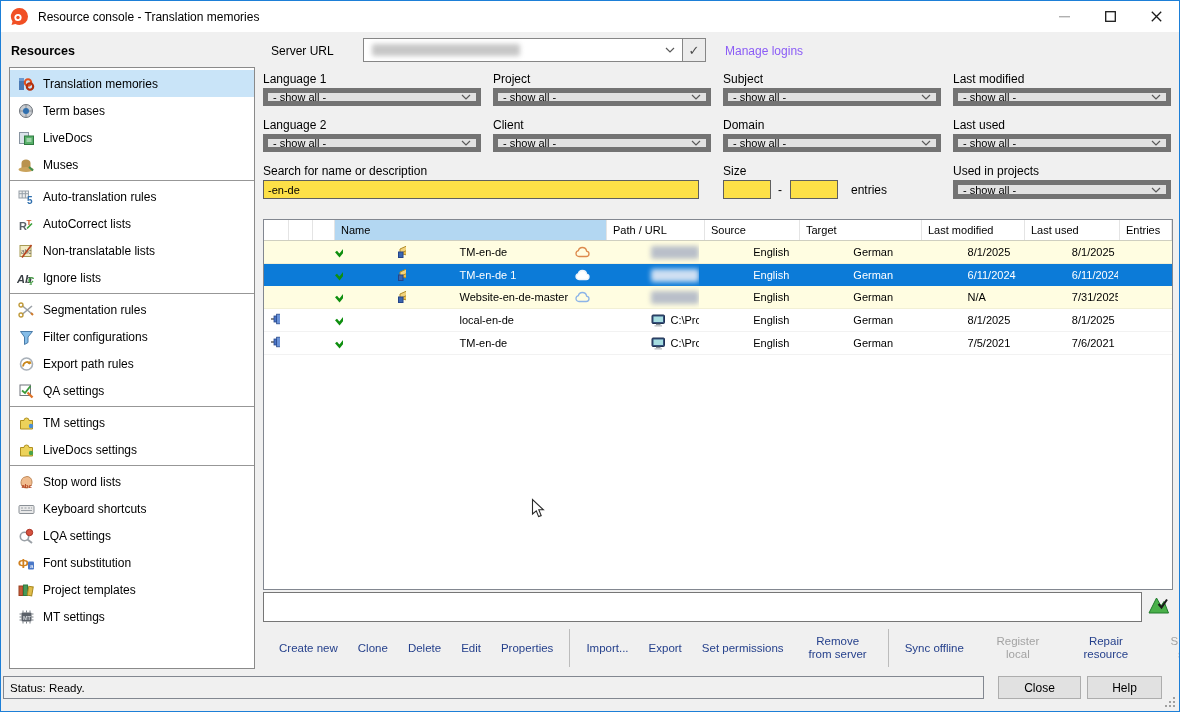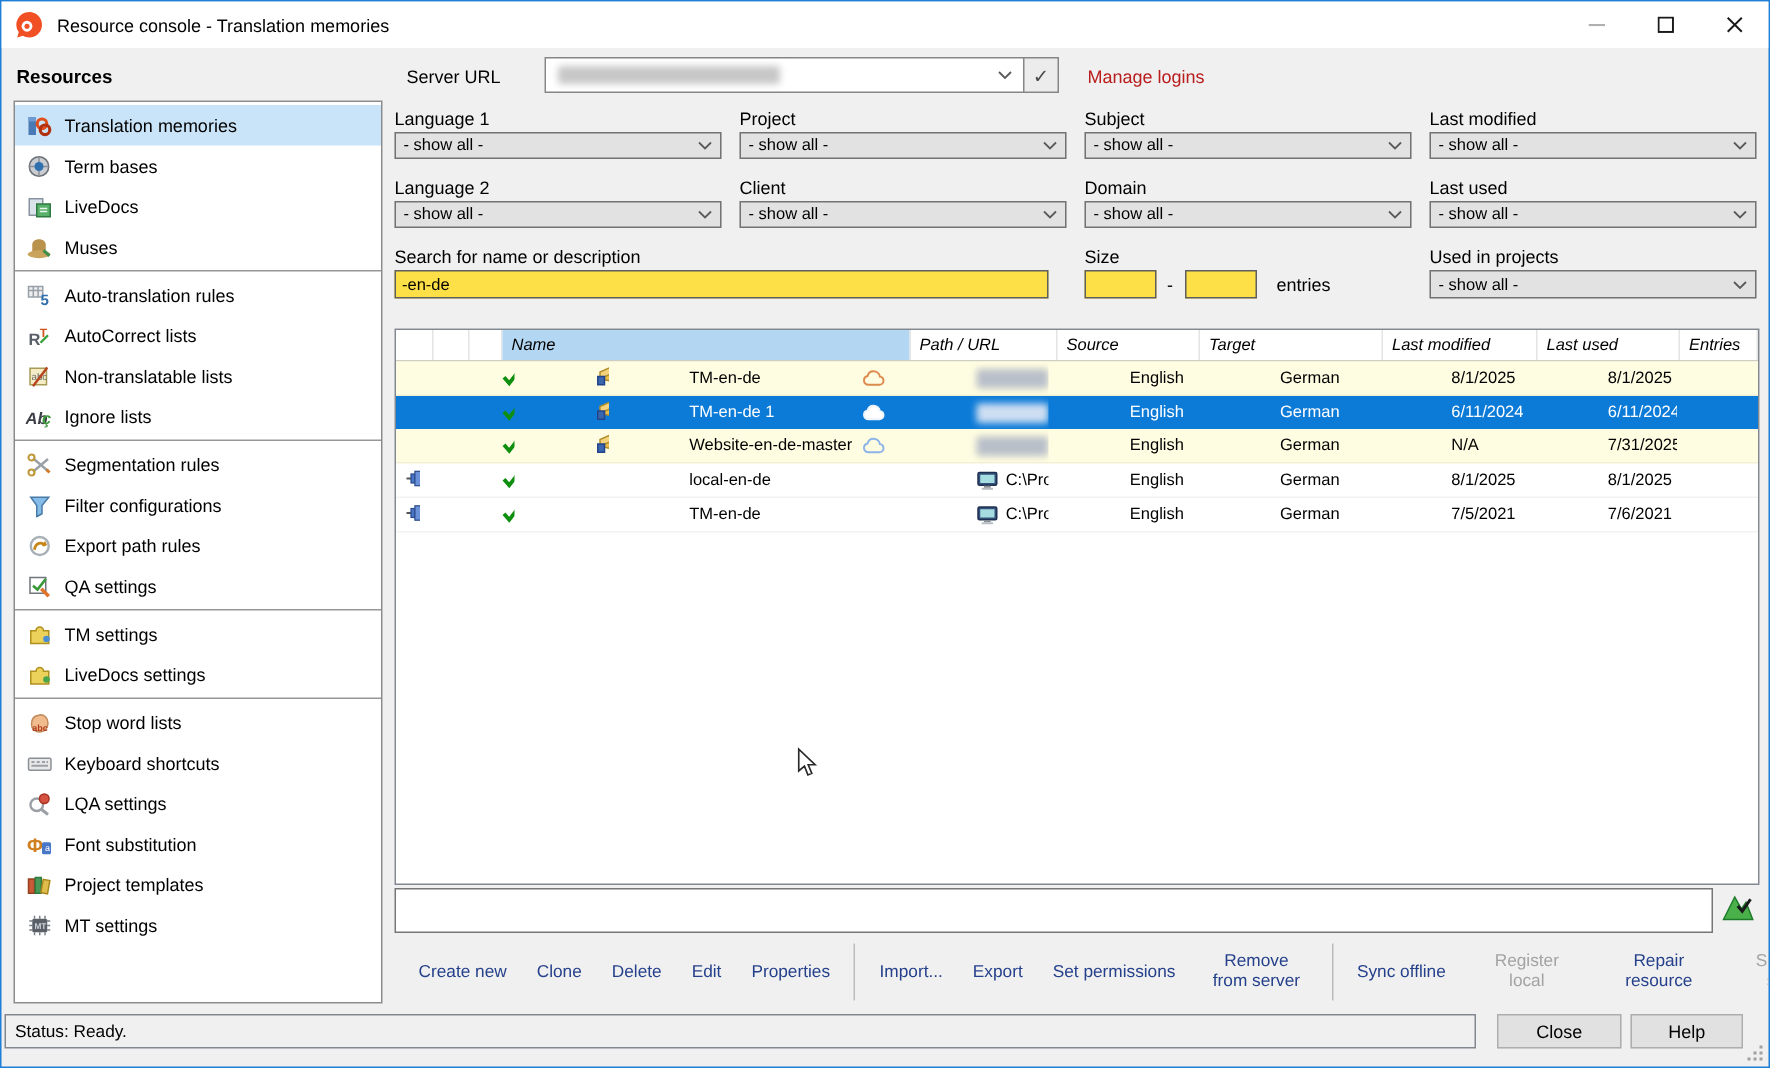--- a/index.html
+++ b/index.html
@@ -20,30 +20,30 @@
   .side-label{margin-left:8px;font-size:12px;}
   .side-sep{border-top:1px solid #979797;margin:2px 0;}
   
   .flabel{position:absolute;font-size:12px;}
   .combo-server{position:absolute;left:362px;top:37px;width:318px;height:22px;background:#fff;border:1px solid #868686;display:flex;align-items:center;}
   .blur-blob{background:#c7c7c7;filter:blur(2.5px);border-radius:2px;}
   .srv-blob{width:148px;height:12px;margin-left:8px;}
   .combo-server .chev{margin-left:auto;margin-right:7px;display:flex;}
   .chk-btn{position:absolute;left:681px;top:37px;width:24px;height:24px;background:#ececec;border:1px solid #868686;box-sizing:border-box;
     display:flex;align-items:center;justify-content:center;color:#4a4a4a;font-size:13px;}
-  .link{color:#b91c1c;font-size:12px;}
-  .dd{position:absolute;width:218px;height:18px;background:#e2e2e2;border:1px solid #737373;box-sizing:border-box;
+  .link{color:#8b5cf6;font-size:12px;}
+  .dd{position:absolute;width:218px;height:18px;background:#e2e2e2;border:5px solid #737373;box-sizing:border-box;
     display:flex;align-items:center;font-size:11px;padding:0 5px;}
   .dd .dd-ch{margin-left:auto;display:flex;}
   .txt{position:absolute;height:19px;border:1px solid #5f5f5f;font-size:11px;padding:0 4px;box-sizing:border-box;
     font-family:"Liberation Sans",sans-serif;background:#fde047;}
   
   .table{position:absolute;left:262px;top:218px;width:908px;height:369px;background:#fff;border:1px solid #828790;}
   .thead{display:flex;height:20px;border-bottom:1px solid #cfcfc0;font-size:11px;background:#fff;}
-  .th{display:flex;align-items:center;padding-left:6px;box-sizing:border-box;border-right:1px solid #e4e4e4;height:100%;font-style:italic;}
+  .th{display:flex;align-items:center;padding-left:6px;box-sizing:border-box;border-right:1px solid #e4e4e4;height:100%;}
   .th.sorted{background:#b3d7f2;}
   .trow{display:flex;height:22px;font-size:11px;border-bottom:1px solid rgba(0,0,0,0.05);gap:48px;}
   .trow.yellow{background:#fffde1;}
   .trow.selected{background:#0c7bd8;color:#fff;border-bottom:none;}
   .td{display:flex;align-items:center;padding-left:6px;box-sizing:border-box;overflow:hidden;white-space:nowrap;height:100%;}
   .c0{width:25px;}.c1{width:24px;}.c2{width:22px;}.c3{width:272px;}.c4{width:98px;}.c5{width:95px;}
   .c6{width:122px;}.c7{width:103px;}.c8{width:95px;}.c9{flex:1;}
   .name-cell{display:flex;align-items:center;width:100%;}
   .cloud{margin-left:auto;margin-right:5px;display:flex;}
   .row-blob{width:90px;height:13px;background:#b9bfc9;filter:blur(2.5px);border-radius:2px;}

